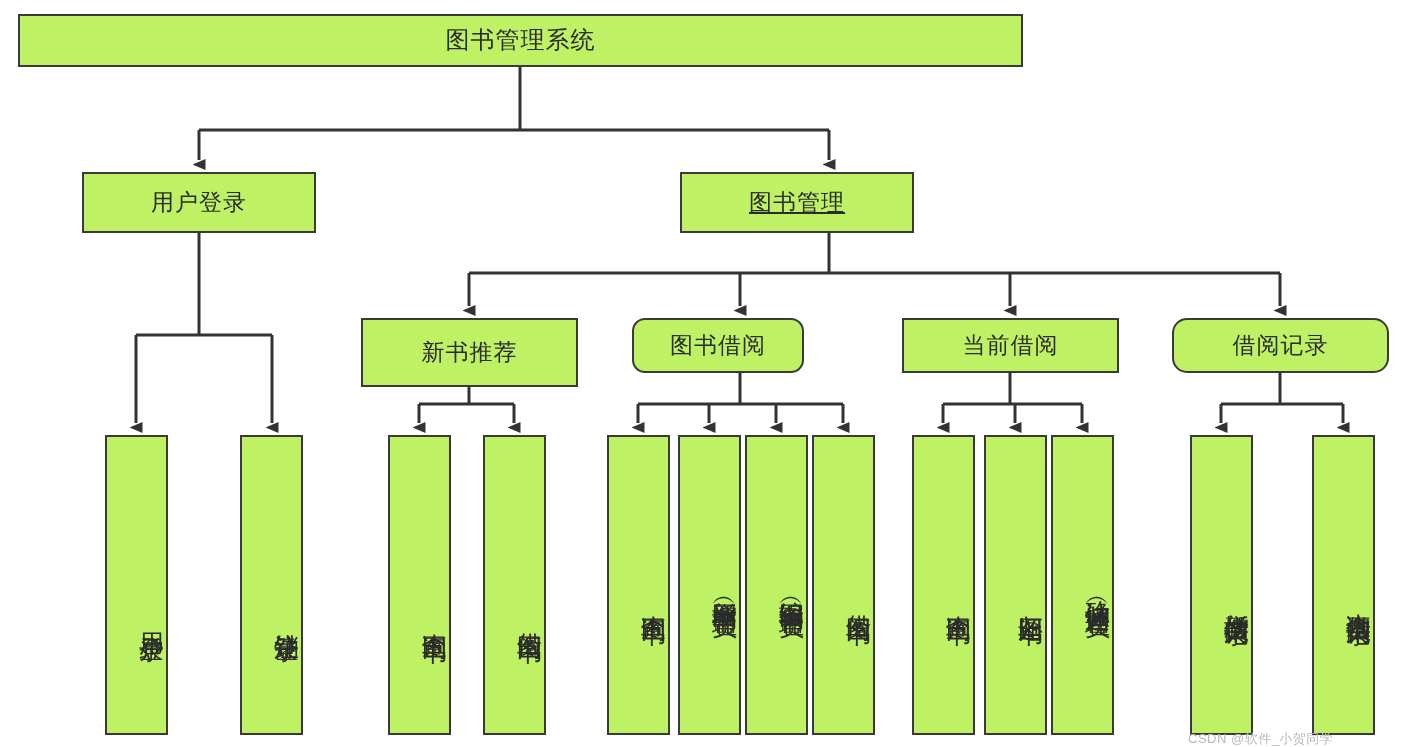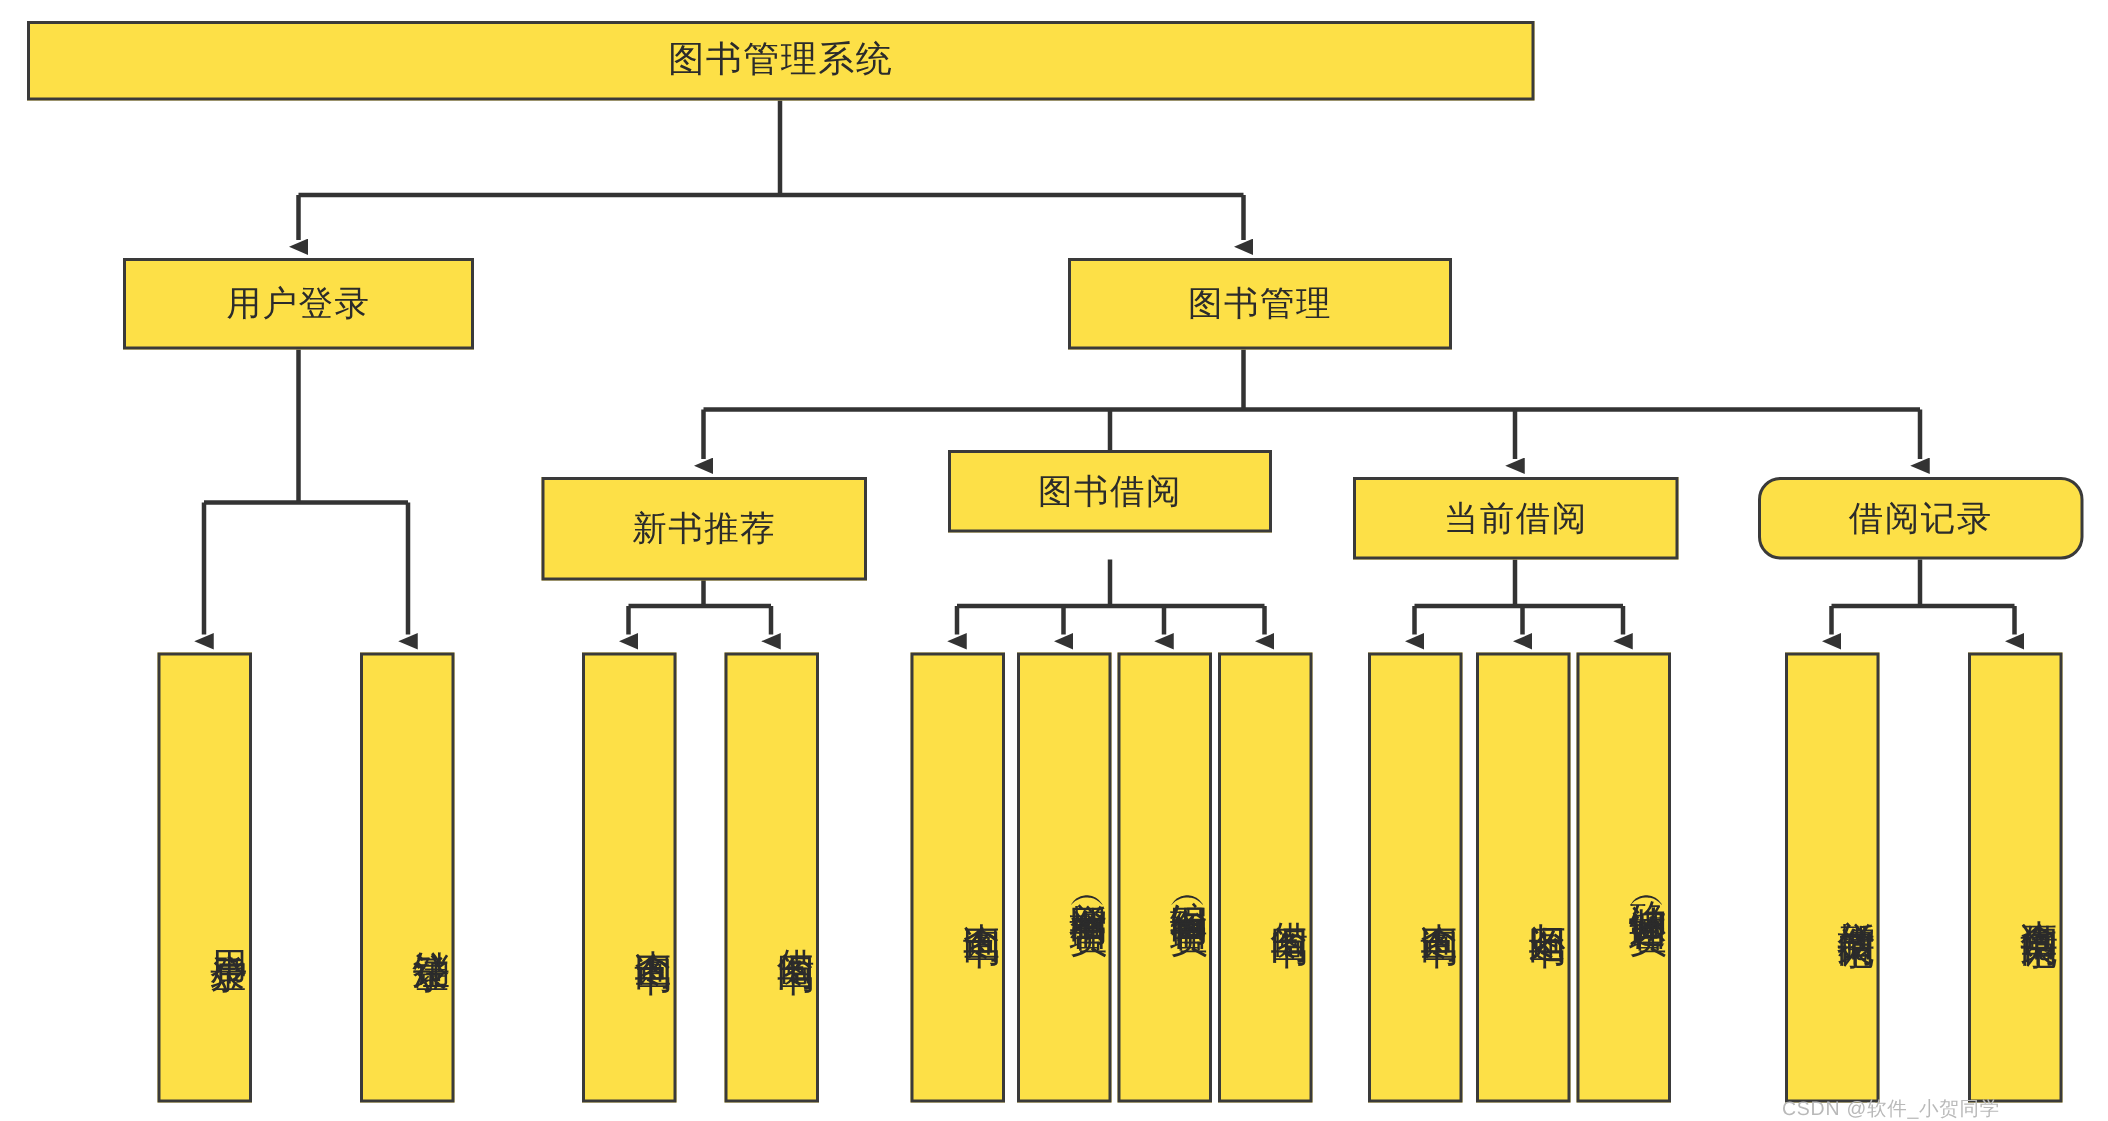--- a/index.html
+++ b/index.html
@@ -21,21 +21,21 @@
     position: absolute;
     left: 0;
     top: 0;
     width: 1405px;
     height: 747px;
   }
   .node-box {
     position: absolute;
     box-sizing: border-box;
     border: 2px solid #3a3a3a;
-    background: #fde047;
+    background: #bef264;
     display: flex;
     align-items: center;
     justify-content: center;
     color: #2b2b2b;
   }
   .node-h {
     font-size: 23px;
     letter-spacing: 1px;
     line-height: 1.2;
     white-space: nowrap;
@@ -125,28 +125,28 @@
     </g>
   </svg>
 
   <div class="node-box node-h node-root" style="left:18px; top:14px; width:1005px; height:53px;">
     <span>图书管理系统</span>
   </div>
 
   <div class="node-box node-h" style="left:82px; top:172px; width:234px; height:61px;">
     <span>用户登录</span>
   </div>
-  <div class="node-box node-h" style="left:712px; top:172px; width:256px; height:61px;">
+  <div class="node-box node-h" style="left:680px; top:172px; width:234px; height:61px;text-decoration:underline;">
     <span>图书管理</span>
   </div>
 
   <div class="node-box node-h" style="left:361px; top:318px; width:217px; height:69px;">
     <span>新书推荐</span>
   </div>
-  <div class="node-box node-h" style="left:632px; top:300px; width:216px; height:55px;">
+  <div class="node-box node-h" style="left:632px; top:318px; width:172px; height:55px;border-radius:13px;">
     <span>图书借阅</span>
   </div>
   <div class="node-box node-h" style="left:902px; top:318px; width:217px; height:55px;">
     <span>当前借阅</span>
   </div>
   <div class="node-box node-h" style="left:1172px; top:318px; width:217px; height:55px;border-radius:15px;">
     <span>借阅记录</span>
   </div>
 
   <div class="node-box node-v pad-top-lg" style="left:105px; top:435px; width:63px; height:300px;">

